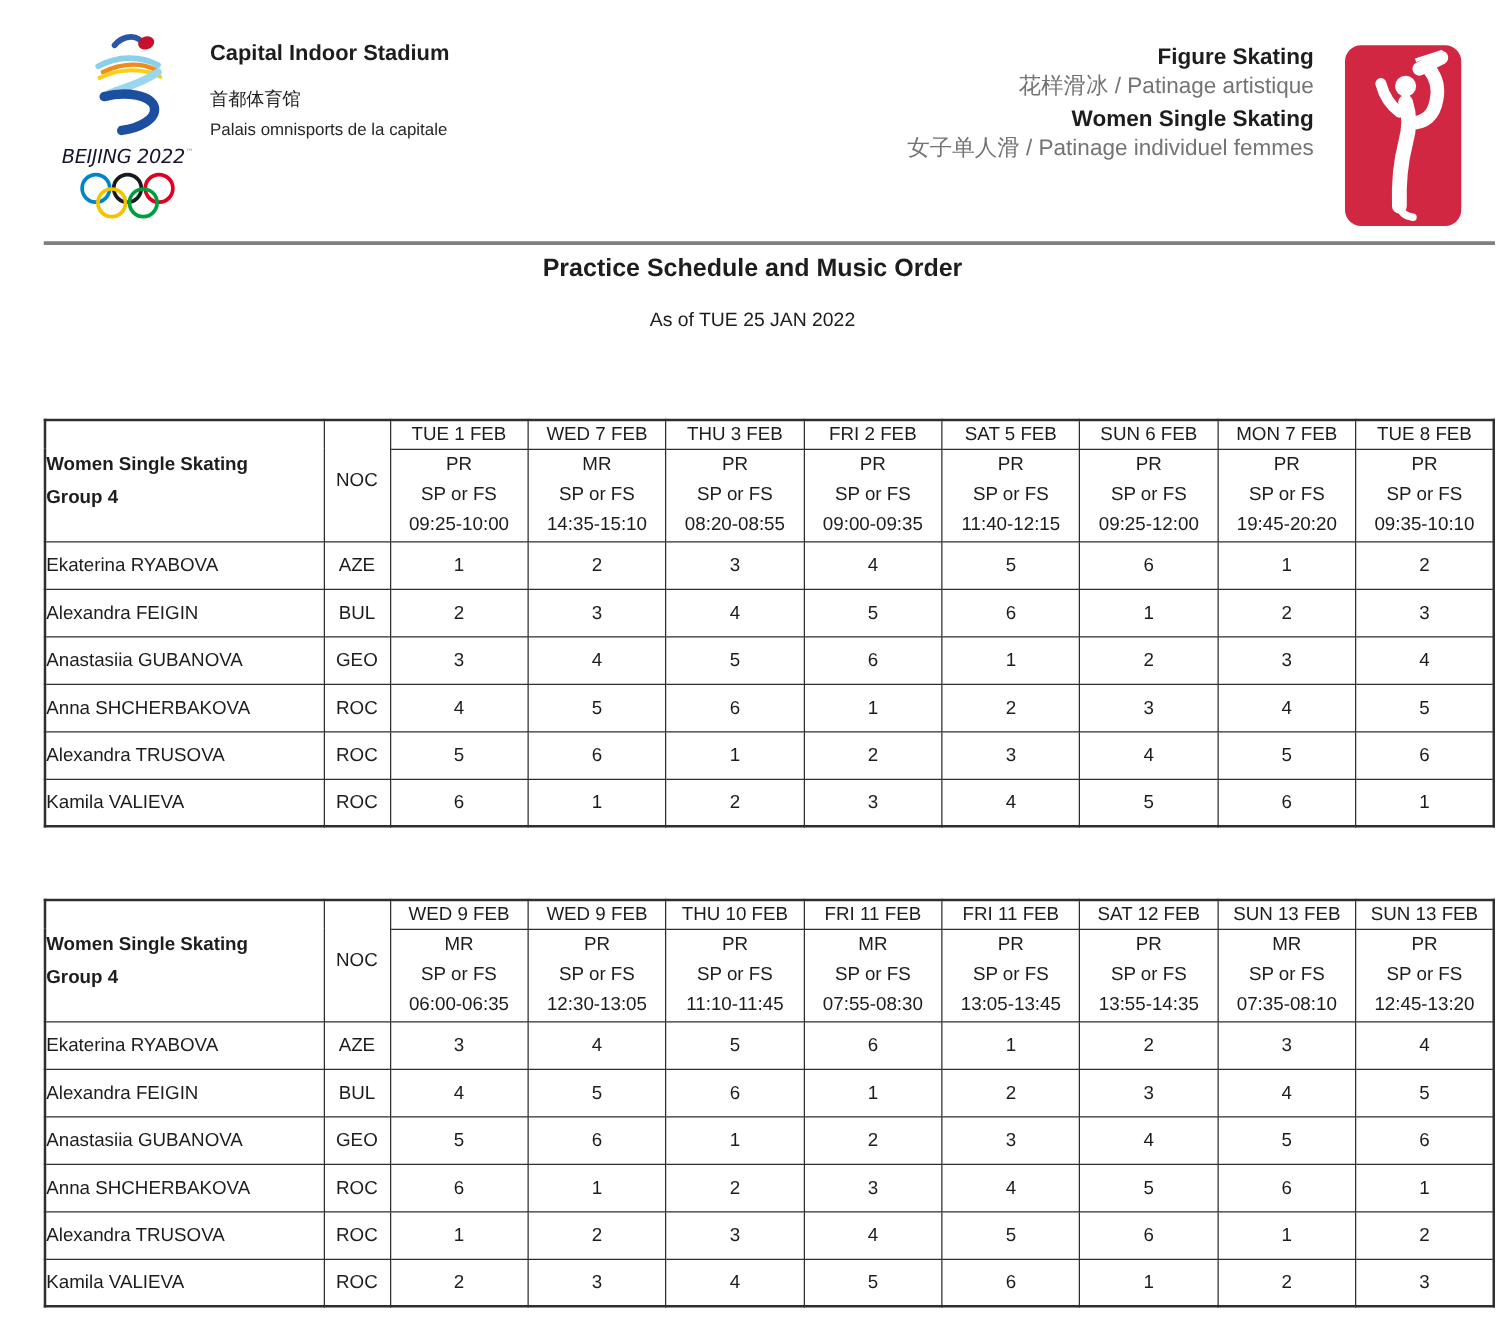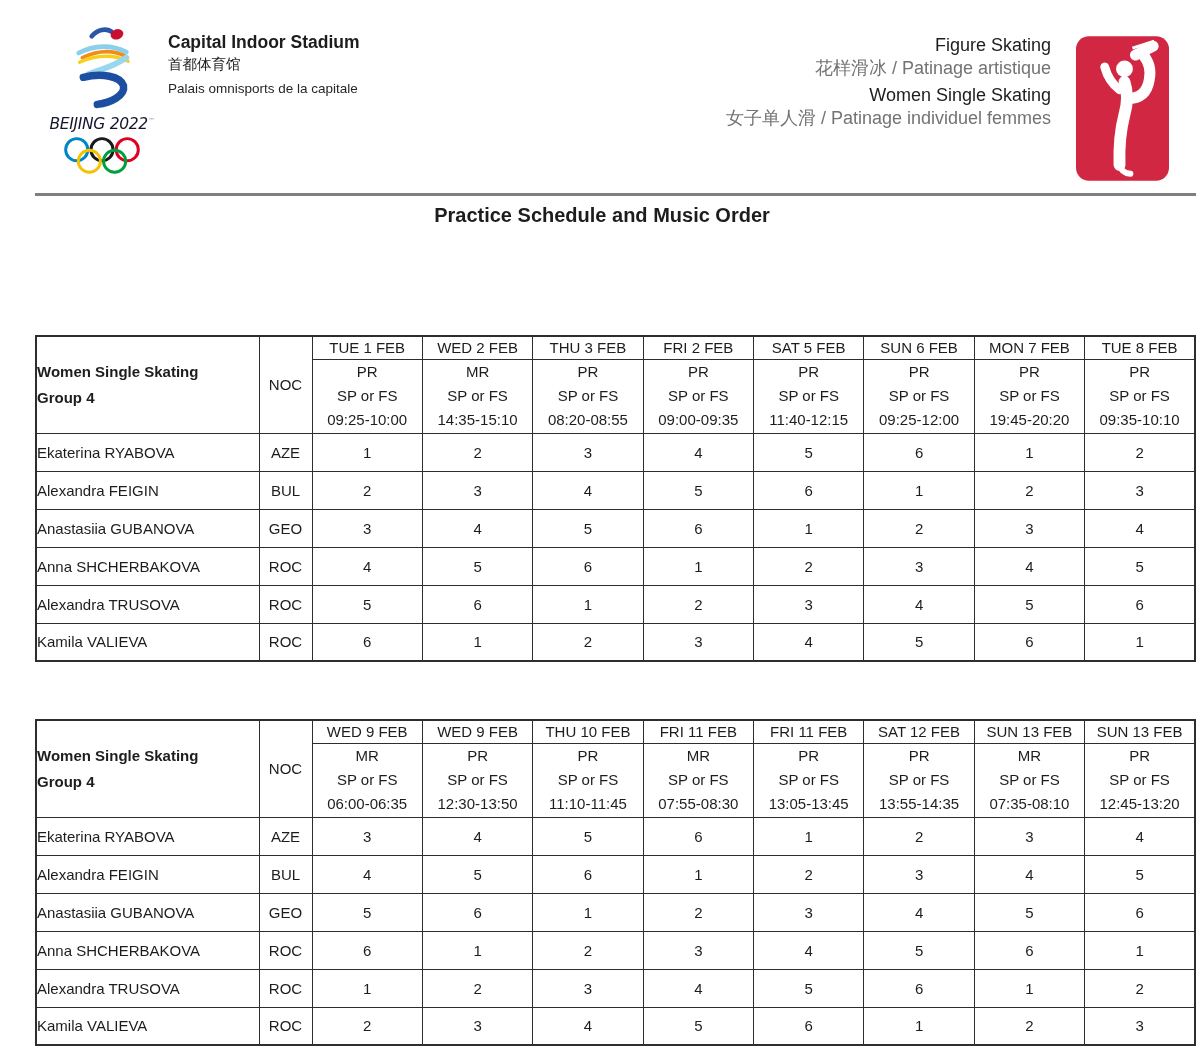--- a/index.html
+++ b/index.html
@@ -5,24 +5,24 @@
   html,body{margin:0;padding:0;background:#fff;}
   body{width:1204px;height:1060px;font-family:"Liberation Sans",sans-serif;color:#1d1d1d;position:relative;overflow:hidden;}
   .page{position:absolute;inset:0;background:#fff;}
 
   
   .logo-block{position:absolute;left:36px;top:24px;width:132px;text-align:center;}
   .wordmark{font-family:"DejaVu Sans",sans-serif;font-weight:normal;font-style:italic;font-size:15.5px;letter-spacing:-0.3px;color:#15152e;white-space:nowrap;margin-top:1px;}
   .wordmark sup{font-size:7px;color:#9a9a9a;}
   .venue-block{position:absolute;left:168px;top:32px;}
   .venue-en{font-size:17.5px;font-weight:bold;}
-  .venue-zh{font-size:14.5px;margin-top:2px;}
+  .venue-zh{font-size:14.5px;margin-top:17px;}
   .venue-fr{font-size:13.5px;margin-top:7px;color:#262626;}
   .event-block{position:absolute;right:153px;top:35px;text-align:right;}
-  .ev-bold{font-size:18px;font-weight:normal;}
+  .ev-bold{font-size:18px;font-weight:bold;}
   .ev-sub{font-size:18px;margin-top:0;color:#737373;}
   .ev-bold.second{margin-top:5px;}
   .pictogram{position:absolute;left:1075px;top:35px;width:95px;height:147px;}
   .rule{position:absolute;top:193px;left:35px;width:1161px;height:3px;background:#7f7f7f;}
 
   
   .titles{position:absolute;top:204px;left:0;width:100%;text-align:center;}
   .title-main{font-size:20px;font-weight:bold;}
   .title-sub{font-size:16px;margin-top:11px;}
   .title-asof{font-size:15.5px;margin-top:21px;}
@@ -90,37 +90,38 @@
       <circle cx="50" cy="34" r="8.5" fill="#fff"></circle>
       <path d="M50 47 Q55 62 50 80 Q44 103 45 131" stroke="#fff" stroke-width="12" stroke-linecap="round"></path>
       <path d="M45 131 Q47 139 56 140" stroke="#fff" stroke-width="6" stroke-linecap="round"></path>
     </svg>
   </div>
 
   <div class="rule"></div>
 
   <div class="titles">
     <div class="title-main">Practice Schedule and Music Order</div>
+    <div class="title-asof">As of TUE 25 JAN 2022</div>
   </div>
 
   <table class="sched t1">
     <colgroup>
         <col class="c-name">
         <col class="c-noc">
         <col span="8" class="c-day">
       </colgroup>
     <thead>
       <tr class="r-date">
         <th class="name-h" rowspan="2">
           <div>Women Single Skating</div>
           <div>Group 4</div>
         </th>
         <th class="noc-h" rowspan="2">NOC</th>
         <th class="date-h">TUE 1 FEB</th>
-        <th class="date-h">WED 2 FEB</th>
+        <th class="date-h">WED 7 FEB</th>
         <th class="date-h">THU 3 FEB</th>
         <th class="date-h">FRI 2 FEB</th>
         <th class="date-h">SAT 5 FEB</th>
         <th class="date-h">SUN 6 FEB</th>
         <th class="date-h">MON 7 FEB</th>
         <th class="date-h">TUE 8 FEB</th>
       </tr>
       <tr class="r-info">
         <th class="info-h">
             <div>PR</div>
@@ -264,21 +265,21 @@
       </tr>
       <tr class="r-info">
         <th class="info-h">
             <div>MR</div>
             <div>SP or FS</div>
             <div>06:00-06:35</div>
           </th>
         <th class="info-h">
             <div>PR</div>
             <div>SP or FS</div>
-            <div>12:30-13:50</div>
+            <div>12:30-13:05</div>
           </th>
         <th class="info-h">
             <div>PR</div>
             <div>SP or FS</div>
             <div>11:10-11:45</div>
           </th>
         <th class="info-h">
             <div>MR</div>
             <div>SP or FS</div>
             <div>07:55-08:30</div>

